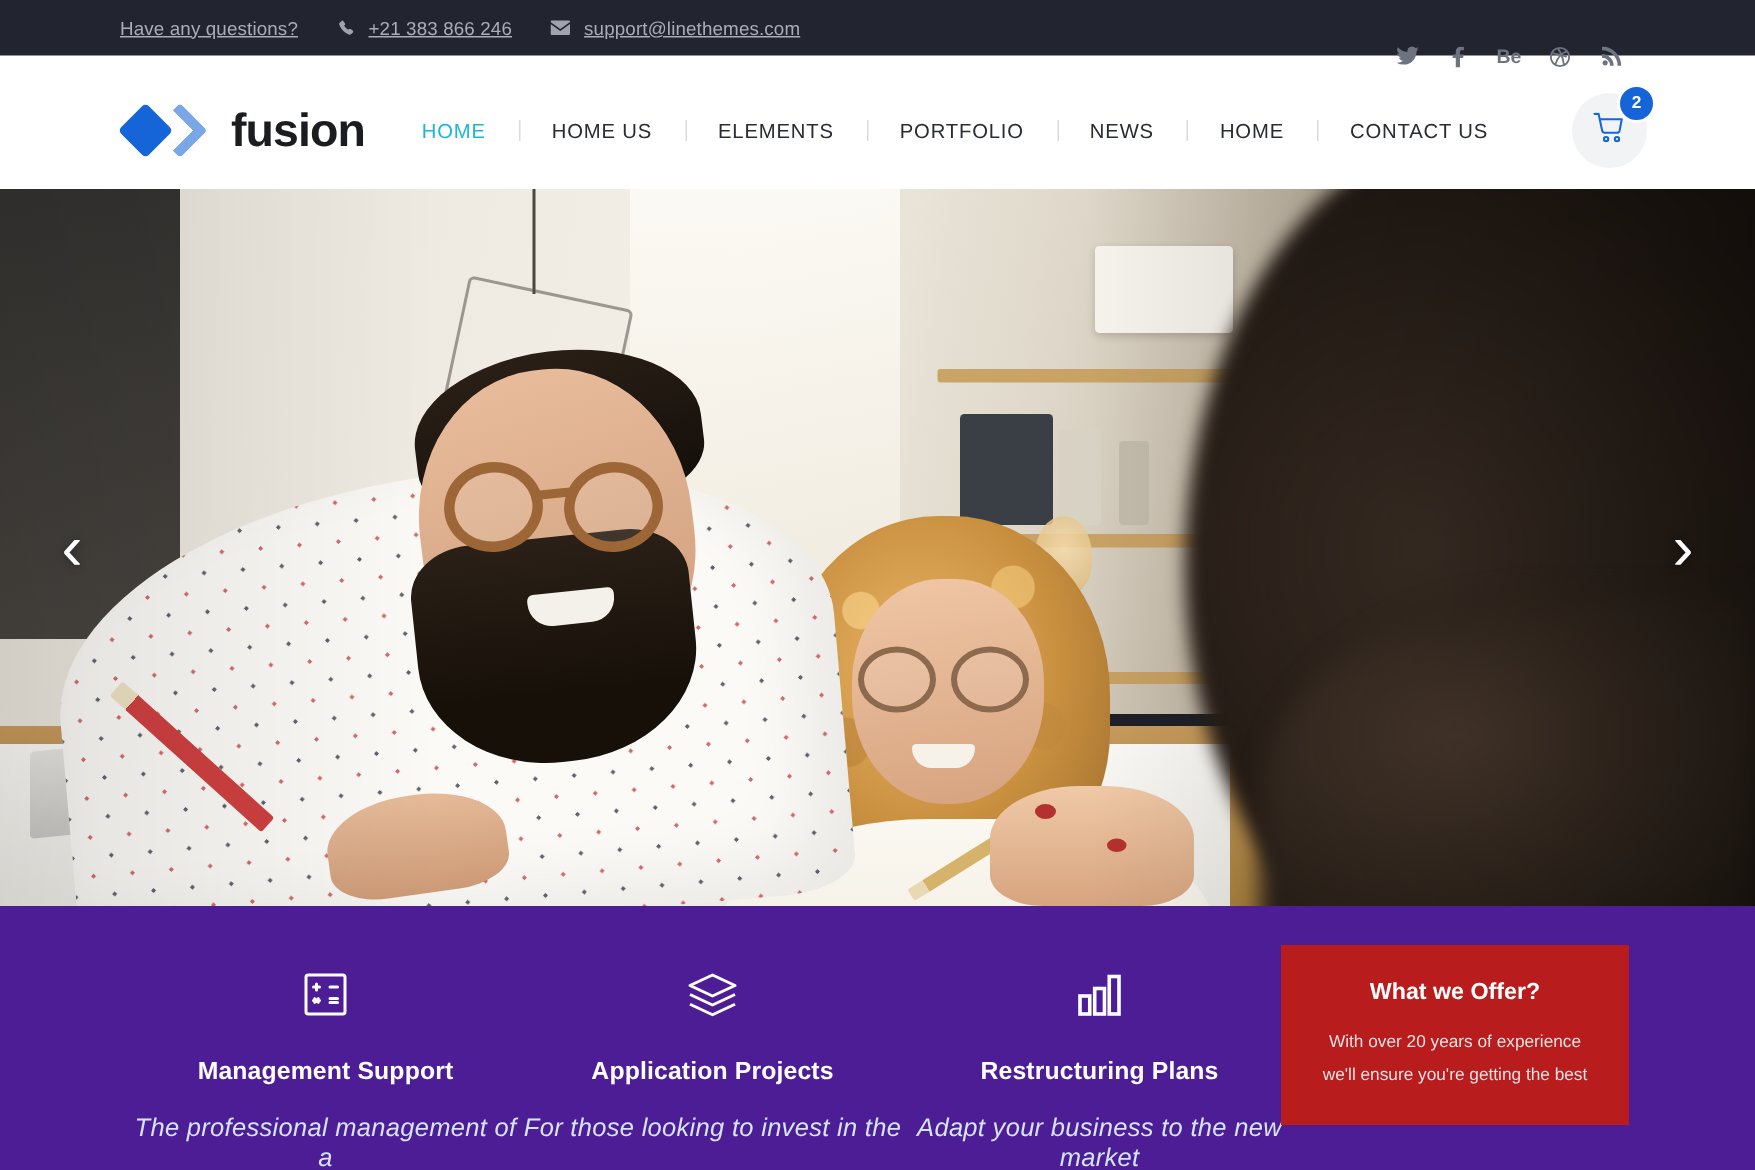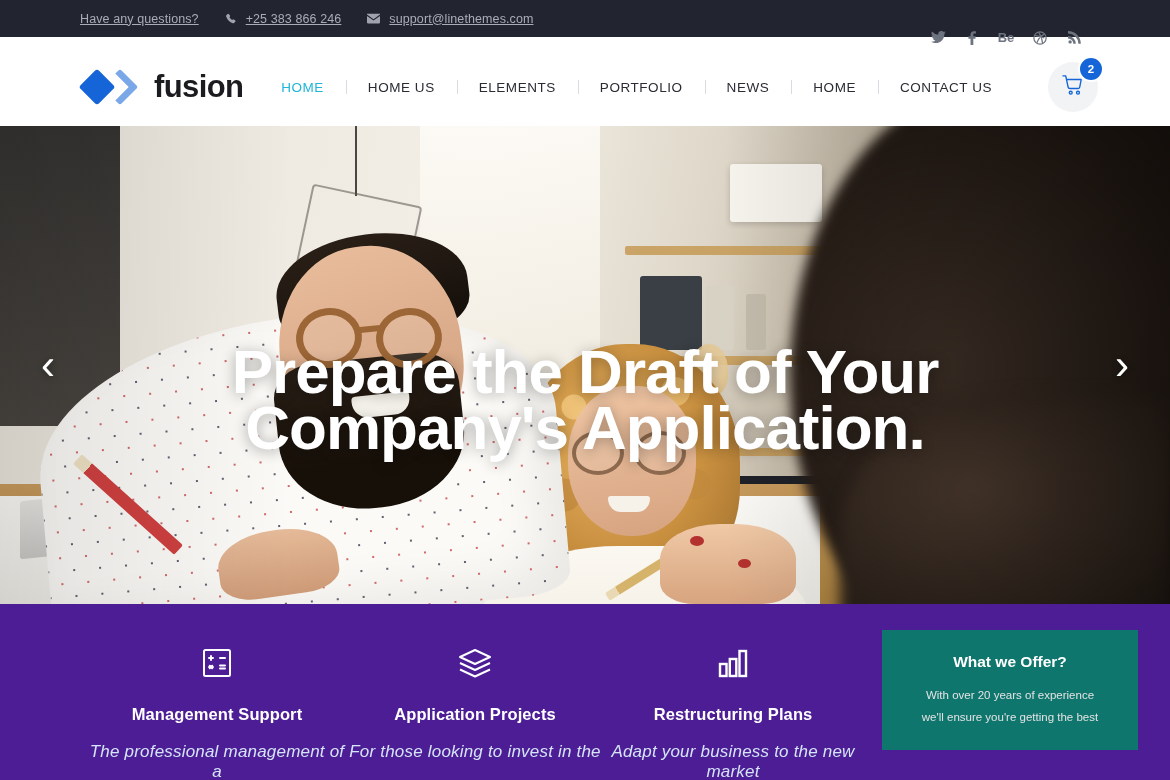--- a/index.html
+++ b/index.html
@@ -221,42 +221,42 @@
   .feat {
     flex: 0 0 258px; text-align: center; color: #fff; cursor: pointer;
   }
   .feat:nth-child(1) { margin-left: 72px; }
   .feat-icon { height: 42px; display: flex; align-items: center; justify-content: center; margin-bottom: 21px; }
   .feat-title { font-size: 16.5px; font-weight: bold; letter-spacing: .1px; margin-bottom: 18px; }
   .feat-desc { font-size: 17px; color: #d5e4f7; letter-spacing: .2px; font-style: italic; }
 
   .offer {
     position: absolute; left: 854px; top: 630px;
-    width: 256px; height: 120px; background: #0f766e;
+    width: 232px; height: 120px; background: #b91c1c;
     display: flex; flex-direction: column; align-items: center; justify-content: center;
-    color: #fff; padding: 0 14px; margin-left: 28px;
+    color: #fff; padding: 0 14px;
   }
   .offer-title { font-size: 15.5px; font-weight: bold; margin-bottom: 13px; }
   .offer-line { font-size: 11.5px; color: #e3e3e3; line-height: 22px; text-align: center; }
 </style>
 </head>
 <body>
 
 <div class="topbar">
   <div class="topbar-left">
     <div class="tb-item">
       <span>Have any questions?</span>
     </div>
     <div class="tb-item">
       <span class="gly">
         <svg width="12" height="12" viewBox="0 0 16 16" fill="currentColor">
             <path d="M3.6 1.3 1.8 3c-.4.4-.5 1-.3 1.5a15 15 0 0 0 9 9c.5.2 1.1.1 1.5-.3l1.7-1.7c.4-.4.4-1 0-1.4l-2-1.6a1 1 0 0 0-1.2 0l-1 .7a11 11 0 0 1-3.6-3.6l.7-1a1 1 0 0 0 0-1.2L5 1.3a1 1 0 0 0-1.4 0z"></path>
           </svg>
       </span>
-      <span>+25 383 866 246</span>
+      <span>+21 383 866 246</span>
     </div>
     <div class="tb-item">
       <span class="gly">
         <svg width="13" height="11" viewBox="0 0 16 12" fill="currentColor">
             <path d="M0 1.2 8 7l8-5.8A1 1 0 0 0 15 0H1a1 1 0 0 0-1 1.2z"></path>
             <path d="M16 2.9 8 8.6 0 2.9V11a1 1 0 0 0 1 1h14a1 1 0 0 0 1-1V2.9z"></path>
           </svg>
       </span>
       <span>support@linethemes.com</span>
     </div>
@@ -368,24 +368,20 @@
       <div class="hand"></div>
     <div class="pencil2"></div>
       <div class="hand2"></div>
       <div class="nail"></div>
       <div class="nail2"></div>
     <div class="fg"></div>
       <div class="fg2"></div>
     <div class="hero-vignette"></div>
   </div>
 
-  <div class="hero-title">
-    <div>Prepare the Draft of Your</div>
-    <div>Company's Application.</div>
-  </div>
 
   <div class="hero-arrow prev">‹</div>
   <div class="hero-arrow next">›</div>
 </div>
 
 <div class="features">
 
   <div class="feat">
     <div class="feat-icon">
       <svg width="32" height="32" viewBox="0 0 32 32" fill="none" stroke="#ffffff" stroke-width="2" stroke-linecap="round">

